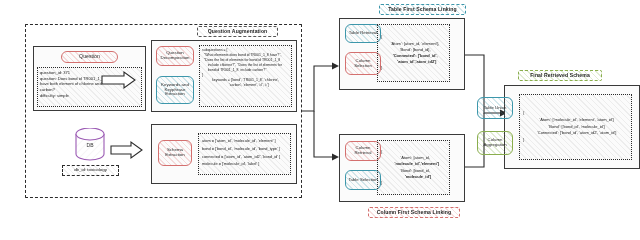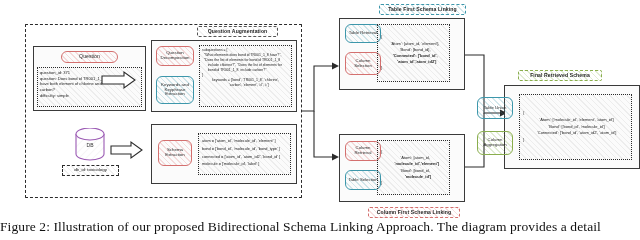--- a/index.html
+++ b/index.html
@@ -251,15 +251,14 @@
 
   <div class="abs codebox hatch" style="left:519px;top:94px;width:113px;height:66px;padding:3px;font-size:4.0px;line-height:1.7;
               display:flex;flex-direction:column;justify-content:center;">
     <span class="ln">{</span>
     <span class="ln c-center">  'Atom': ['molecule_id', 'element', 'atom_id']</span>
     <span class="ln c-center">  'Bond': ['bond_id', 'molecule_id']</span>
     <span class="ln c-center">  'Connected': ['bond_id', 'atom_id2', 'atom_id']</span>
     <span class="ln">}</span>
   </div>
 
-  <div class="caption">Figure 2: Illustration of our proposed Bidirectional Schema Linking Approach. The diagram provides a detail</div>
 
 </div>
 
 </body></html>

